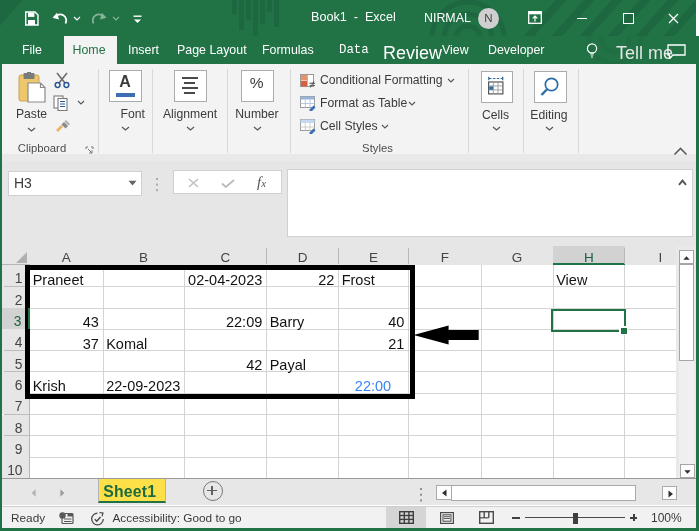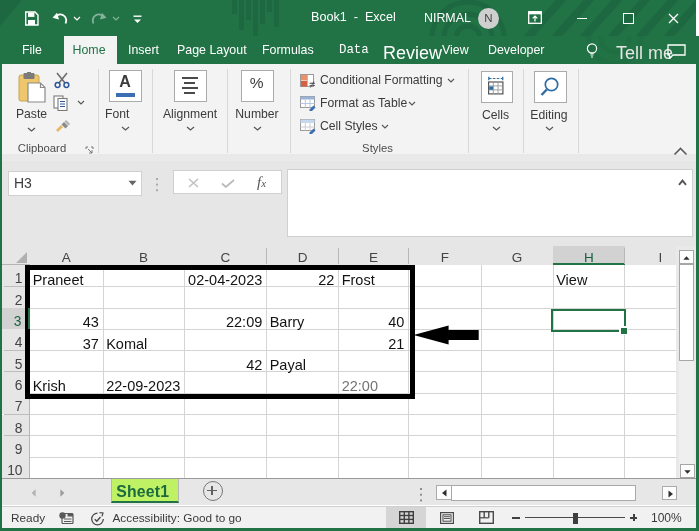--- a/index.html
+++ b/index.html
@@ -158,21 +158,21 @@
   <div class="tx" style="left:17px;top:78px;width:50px;text-align:center;font-size:11.3px;color:#4c4c4c;">Clipboard</div>
   <svg class="abs" style="left:85px;top:82px;" width="9" height="9" viewBox="0 0 9 9">
     <path d="M1 3 V1 H3 M6 1 H8 V3" stroke="#777" stroke-width="1" fill="none"></path>
     <path d="M3 3 L7 7 M7 7 V4.2 M7 7 H4.2" stroke="#777" stroke-width="1" fill="none"></path>
   </svg>
 
   
   <div class="abs" style="left:109px;top:6px;width:31px;height:30px;background:#fff;border:1px solid #ababab;"></div>
   <div class="tx" style="left:109px;top:9px;width:32px;text-align:center;font-size:16px;font-weight:bold;color:#3b3b3b;">A</div>
   <div class="abs" style="left:115.5px;top:29px;width:19px;height:4px;background:#3d6eb4;"></div>
-  <div class="tx" style="left:105px;top:43px;width:40px;text-align:left;font-size:12.2px;color:#3b3b3b;">Font</div>
+  <div class="tx" style="left:105px;top:43px;width:40px;text-align:right;font-size:12.2px;color:#3b3b3b;">Font</div>
   <svg class="abs" style="left:120.5px;top:61.5px;" width="9" height="5" viewBox="0 0 9 5">
       <path d="M1 1 L4.5 4 L8 1" stroke="#555" stroke-width="1.2" fill="none"></path>
     </svg>
 
   
   <div class="abs" style="left:174px;top:6px;width:31px;height:30px;background:#fff;border:1px solid #ababab;"></div>
   <g></g>
   <div class="abs" style="left:181.5px;top:13px;width:16px;height:1.8px;background:#4a4a4a;"></div>
   <div class="abs" style="left:184px;top:18px;width:11px;height:1.8px;background:#4a4a4a;"></div>
   <div class="abs" style="left:181.5px;top:23px;width:16px;height:1.8px;background:#4a4a4a;"></div>
@@ -358,21 +358,21 @@
 <div class="abs" style="left:187.2px;top:66.4px;width:75.1px;height:21.3px;font-size:14.5px;color:#131313;line-height:20.3px;text-align:right;white-space:nowrap;">22:09</div>
 <div class="abs" style="left:269.7px;top:66.4px;width:64.6px;height:21.3px;font-size:14.5px;color:#131313;line-height:20.3px;text-align:left;white-space:nowrap;">Barry</div>
 <div class="abs" style="left:341.7px;top:66.4px;width:62.6px;height:21.3px;font-size:14.5px;color:#131313;line-height:20.3px;text-align:right;white-space:nowrap;">40</div>
 <div class="abs" style="left:32.7px;top:87.70000000000002px;width:66.1px;height:21.3px;font-size:14.5px;color:#131313;line-height:20.3px;text-align:right;white-space:nowrap;">37</div>
 <div class="abs" style="left:106.2px;top:87.70000000000002px;width:73.6px;height:21.3px;font-size:14.5px;color:#131313;line-height:20.3px;text-align:left;white-space:nowrap;">Komal</div>
 <div class="abs" style="left:341.7px;top:87.70000000000002px;width:62.6px;height:21.3px;font-size:14.5px;color:#131313;line-height:20.3px;text-align:right;white-space:nowrap;">21</div>
 <div class="abs" style="left:187.2px;top:109.0px;width:75.1px;height:21.3px;font-size:14.5px;color:#131313;line-height:20.3px;text-align:right;white-space:nowrap;">42</div>
 <div class="abs" style="left:269.7px;top:109.0px;width:64.6px;height:21.3px;font-size:14.5px;color:#131313;line-height:20.3px;text-align:left;white-space:nowrap;">Payal</div>
 <div class="abs" style="left:32.7px;top:130.3px;width:66.1px;height:21.3px;font-size:14.5px;color:#131313;line-height:20.3px;text-align:left;white-space:nowrap;">Krish</div>
 <div class="abs" style="left:106.2px;top:130.3px;width:73.6px;height:21.3px;font-size:14.5px;color:#131313;line-height:20.3px;text-align:right;white-space:nowrap;">22-09-2023</div>
-<div class="abs" style="left:341.7px;top:130.3px;width:62.6px;height:21.3px;font-size:14.5px;color:#737373;line-height:20.3px;text-align:left;white-space:nowrap;">22:00</div>
+<div class="abs" style="left:341.7px;top:130.3px;width:62.6px;height:21.3px;font-size:14.5px;color:#3b82f6;line-height:20.3px;text-align:center;white-space:nowrap;">22:00</div>
 <div class="abs" style="left:25px;top:19px;width:389.5px;height:133.5px;border:5px solid #000;box-sizing:border-box;"></div>
 <div class="abs" style="left:27.5px;top:62.0px;width:2px;height:21.3px;background:#217346;"></div>
 <svg class="abs" style="left:413px;top:78px;" width="67" height="22" viewBox="0 0 67 22">
       <polygon points="0.6,11 35.6,1.5 35.6,6 65.7,6 65.7,16 35.6,16 35.6,20.5 " fill="#000"></polygon>
     </svg>
 <div class="abs" style="left:551.3px;top:62.8px;width:74.3px;height:23.3px;border:2.2px solid #217346;box-sizing:border-box;"></div>
 <div class="abs" style="left:619.3px;top:79.8px;width:9px;height:9px;background:#fff;"></div>
 <div class="abs" style="left:621px;top:81.5px;width:6.3px;height:6.6px;background:#217346;"></div>
 <div class="abs" style="left:676.3px;top:0;width:19.7px;height:231.6px;background:#e9e9e9;"></div>
 <div class="abs" style="left:679.1px;top:4.2px;width:14.7px;height:227.4px;background:#efefef;"></div>
@@ -387,21 +387,21 @@
     </svg>
 </div>
 
 <div class="abs" style="left:2px;top:477.6px;width:694px;height:27.9px;background:#e7e7e7;border-top:1px solid #9a9a9a;box-sizing:border-box;">
   <svg class="abs" style="left:29px;top:10.5px;" width="5" height="8" viewBox="0 0 5 8">
       <path d="M4.6 0.3 L0.6 4 L4.6 7.7 Z" fill="#b2b2b2"></path>
     </svg>
   <svg class="abs" style="left:58px;top:10.5px;" width="5" height="8" viewBox="0 0 5 8">
       <path d="M0.4 0.3 L4.4 4 L0.4 7.7 Z" fill="#9c9c9c"></path>
     </svg>
-  <div class="abs" style="left:109px;top:0.9px;width:67.9px;height:23.6px;background:#bef264;border-left:1px solid #b5b5b5;border-right:1px solid #b5b5b5;border-bottom:2.9px solid #217346;box-sizing:border-box;text-align:center;">
+  <div class="abs" style="left:96px;top:0.9px;width:67.9px;height:23.6px;background:#fde047;border-left:1px solid #b5b5b5;border-right:1px solid #b5b5b5;border-bottom:2.9px solid #217346;box-sizing:border-box;text-align:center;">
     <span style="font-size:15.8px;font-weight:bold;color:#1b6a40;line-height:22px;letter-spacing:0.2px;position:relative;top:1.3px;left:-2.3px;">Sheet1</span>
   </div>
   <div class="abs" style="left:200.5px;top:2.5px;width:20px;height:20px;border:1.4px solid #787878;border-radius:50%;box-sizing:border-box;">
     <div class="abs" style="left:3.8px;top:8px;width:9.5px;height:1.3px;background:#616161;"></div>
     <div class="abs" style="left:7.9px;top:3.9px;width:1.3px;height:9.5px;background:#616161;"></div>
   </div>
   <div class="abs" style="left:417.5px;top:9px;width:2.6px;height:2.6px;background:#8f8f8f;box-shadow:0 5.7px #8f8f8f,0 11.4px #8f8f8f;"></div>
 
   <div class="abs" style="left:434.3px;top:6.4px;width:15.4px;height:15.4px;background:#fdfdfd;border:1px solid #ababab;box-sizing:border-box;"></div>
   <svg class="abs" style="left:439px;top:10px;" width="6" height="8" viewBox="0 0 6 8">

